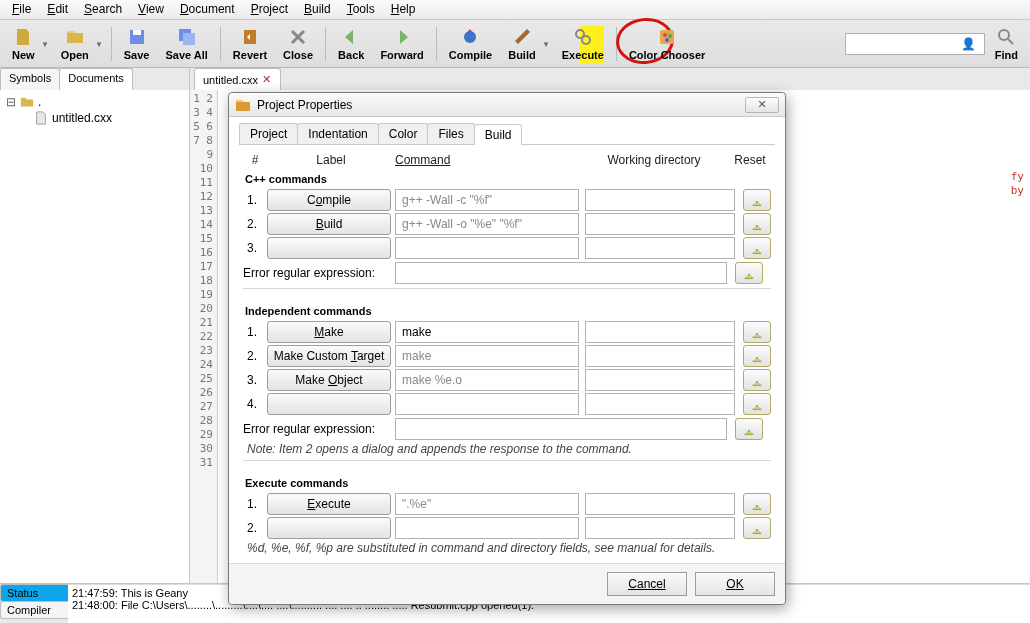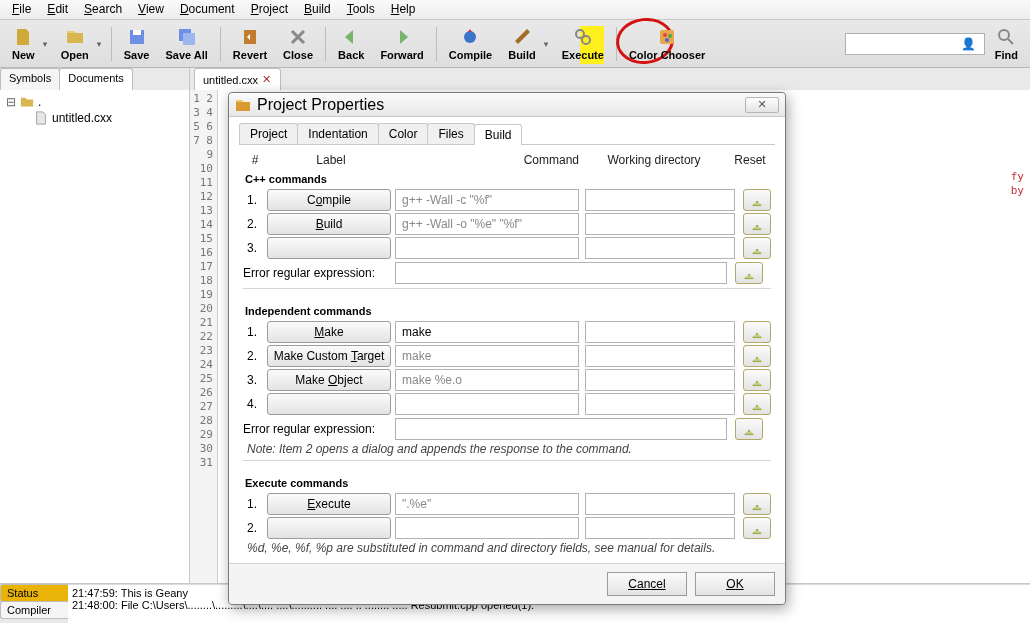--- a/index.html
+++ b/index.html
@@ -38,37 +38,37 @@
   .edbody { flex:1; display:flex; background:#fff; position:relative; }
   .gutter { width:28px; background:#f4f4f4; border-right:1px solid #d0d0d0; color:#777; font:11px/14px Consolas, monospace; text-align:right; padding:2px 4px 2px 0; }
   .code { flex:1; font:11px/14px Consolas, monospace; padding:2px 4px; position:relative; white-space:pre; }
   
   .sidecomment { position:absolute; right:6px; top:80px; color:#c03030; font:11px/14px Consolas, monospace; text-align:left; }
 
   
   .msgpane { height:40px; border-top:1px solid #c7c7c7; display:flex; font-size:11px; }
   .msgtabs { width:68px; background:#e9e9e9; display:flex; flex-direction:column; }
   .msgtab { padding:2px 6px; border:1px solid #bdbdbd; border-right:none; background:#f5f5f5; margin-bottom:-1px; border-radius:3px 0 0 3px; }
-  .msgtab.active{ background:#eab308; }
+  .msgtab.active{ background:#0ea5e9; }
   .msglines { flex:1; background:#fff; border-top:1px solid #dcdcdc; padding:2px 4px; overflow:hidden; }
   .dialog { position:absolute; left:228px; top:92px; width:558px; background:#f4f4f4; border:1px solid #7a7a7a; box-shadow:2px 4px 14px rgba(0,0,0,0.35); border-radius:4px; }
   .dlg-tb { height:24px; display:flex; align-items:center; padding:0 6px; background:linear-gradient(#fbfbfb,#e7e7e7); border-bottom:1px solid #c9c9c9; border-radius:4px 4px 0 0; }
   .dlg-tb .ic16 { width:16px; height:16px; margin-right:6px; }
-  .dlg-tb .ttl { font-size:16px; }
+  .dlg-tb .ttl { font-size:12px; }
   .dlg-x { margin-left:auto; width:34px; height:16px; border:1px solid #b6b6b6; border-radius:2px; background:linear-gradient(#fdfdfd,#e4e4e4); display:flex; align-items:center; justify-content:center; font-size:11px; color:#555; cursor:default; }
   .dlg-body { padding:6px 10px 2px; background:#fff; }
   .dlg-tabs { display:flex; border-bottom:1px solid #c9c9c9; }
   .dtab { padding:3px 10px; border:1px solid #c9c9c9; border-bottom:none; background:#f0f0f0; margin-right:-1px; font-size:12px; border-radius:3px 3px 0 0; cursor:default; }
   .dtab.active { background:#fff; position:relative; top:1px; }
   .dtabbody { padding:6px 4px 4px; }
 
   .cols { display:flex; font-size:12px; color:#222; padding:2px 0 6px; }
   .cols .c1{ width:24px; text-align:center; }
   .cols .c2{ width:128px; text-align:center; }
-  .cols .c3{ flex:1; text-align:right; }
+  .cols .c3{ flex:1; text-align:left;text-decoration:underline; }
   .cols .c4{ width:150px; text-align:center; }
   .cols .c5{ width:42px; text-align:center; }
 
   .sect { border-top:1px solid #d6d6d6; padding-top:16px; margin-top:4px; }
   .sect:first-child { border-top:none; margin-top:0; padding-top:0; }
   .sect h4 { font-weight:bold; font-size:11px; margin:0 0 4px 2px; }
 
   .cr{ display:flex; align-items:center; margin:2px 0; }
   .cr .n{ width:24px; text-align:left; padding-left:4px; }
   .btncell{ width:128px; padding-right:4px; }

